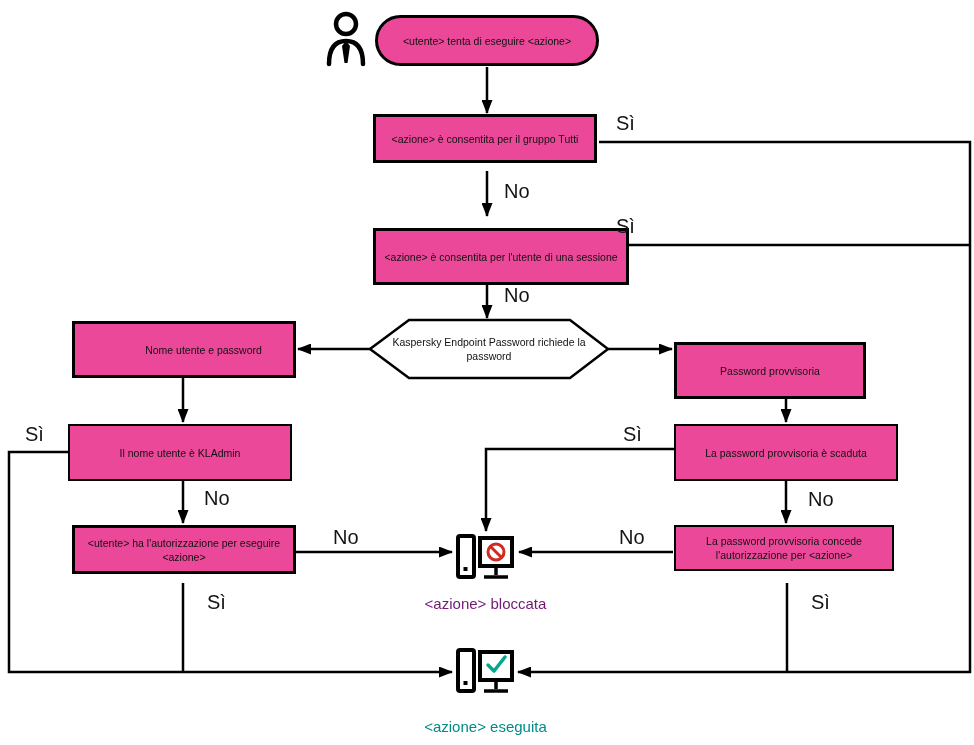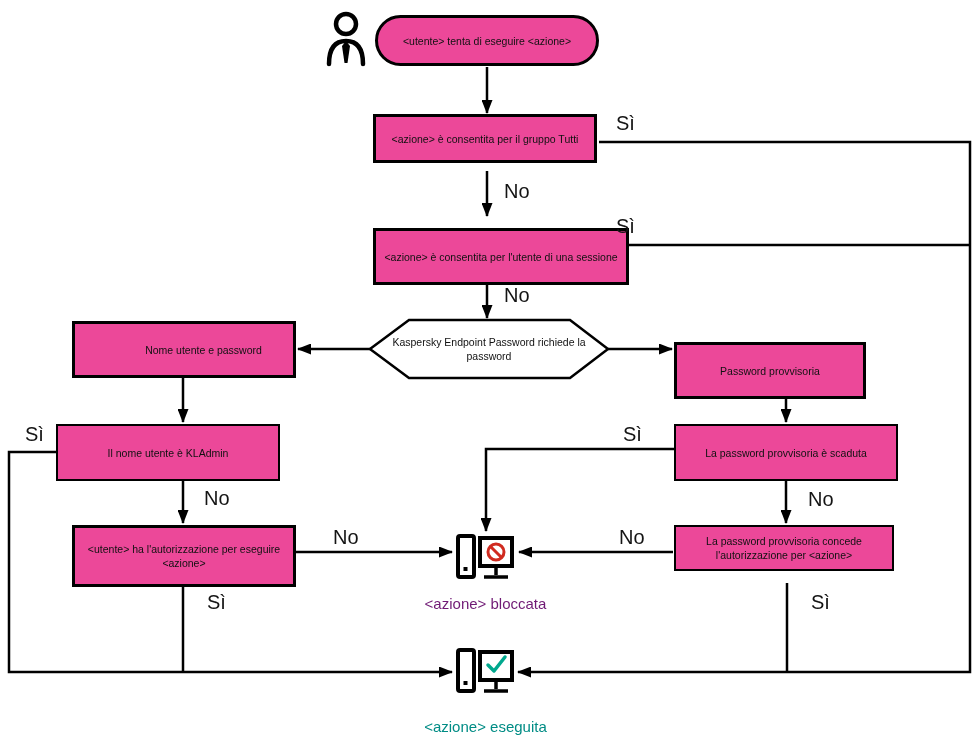--- a/index.html
+++ b/index.html
@@ -105,29 +105,29 @@
   </div>
 
   <div class="node" style="left:72px;top:321px;width:224px;height:57px;padding-left:44px;">
     <span>Nome utente e password</span>
   </div>
 
   <div class="node" style="left:674px;top:321px;width:192px;height:57px;margin-top:21px;">
     <span>Password provvisoria</span>
   </div>
 
-  <div class="node thin" style="left:56px;top:424px;width:224px;height:57px;">
+  <div class="node thin" style="left:68px;top:424px;width:224px;height:57px;">
     <span>Il nome utente è KLAdmin</span>
   </div>
 
   <div class="node thin" style="left:674px;top:424px;width:224px;height:57px;">
     <span>La password provvisoria è scaduta</span>
   </div>
 
-  <div class="node" style="left:72px;top:525px;width:224px;height:62px;">
+  <div class="node" style="left:72px;top:525px;width:224px;height:49px;">
     <span>&lt;utente&gt; ha l'autorizzazione per eseguire &lt;azione&gt;</span>
   </div>
 
   <div class="node thin" style="left:674px;top:525px;width:220px;height:46px;">
     <span>La password provvisoria concede l'autorizzazione per &lt;azione&gt;</span>
   </div>
 
   <span class="edge-label" style="left:616px;top:112px;">Sì</span>
   <span class="edge-label" style="left:504px;top:180px;">No</span>
   <span class="edge-label" style="left:616px;top:215px;">Sì</span>

